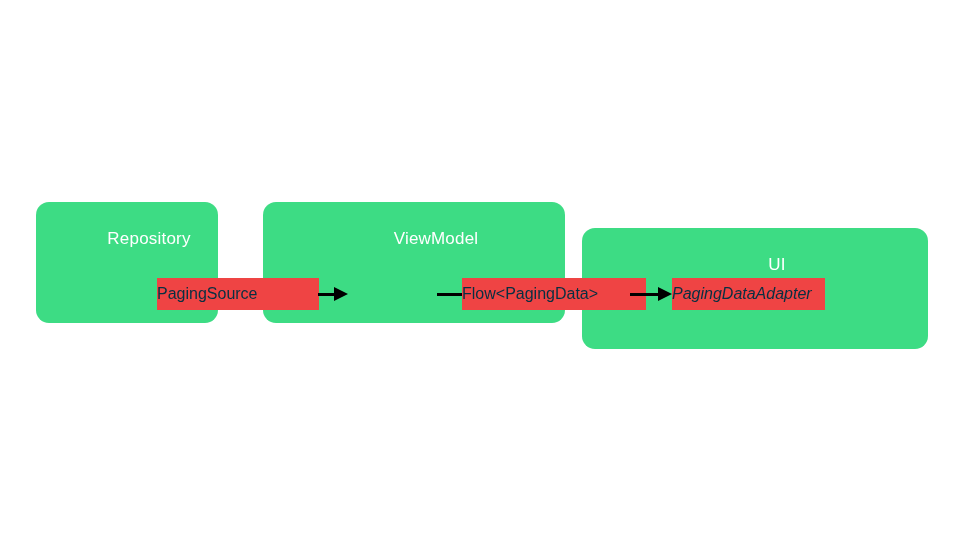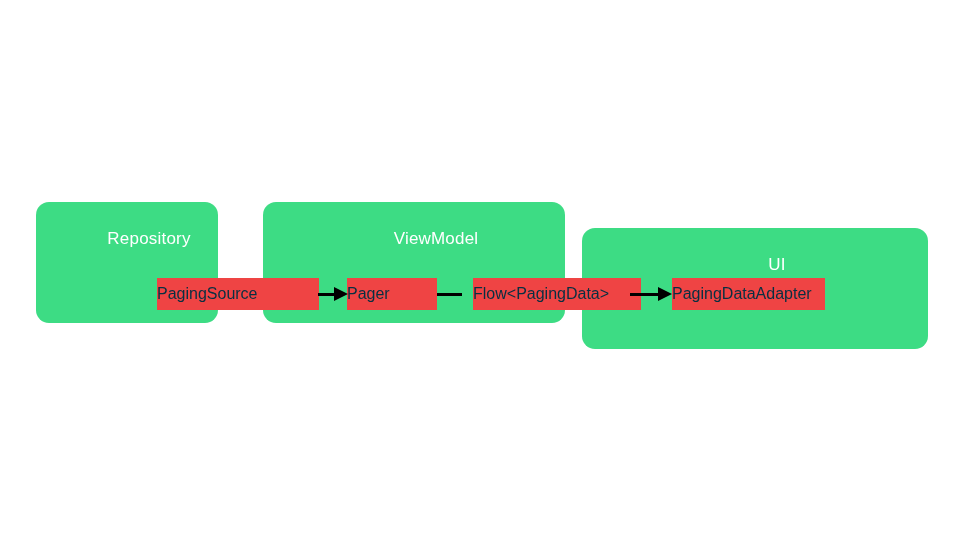--- a/index.html
+++ b/index.html
@@ -47,22 +47,22 @@
     line-height: 32px;
     background: #ef4444;
     color: #073042;
     font-size: 16px;
     text-align: left;
     z-index: 2;
     white-space: nowrap;
   }
   .chip-paging-source       { left: 157px; width: 162px; }
   .chip-pager               { left: 347px; width: 90px;  }
-  .chip-flow-paging-data    { left: 473px; width: 168px; }
-  .chip-paging-data-adapter { left: 672px; width: 153px; }
+  .chip-flow-paging-data    { left: 462px; width: 184px; }
+  .chip-paging-data-adapter { left: 672px; width: 153px; font-style: italic; }
   
   .shaft {
     position: absolute;
     top: 293px;
     height: 3px;
     background: #000000;
     z-index: 3;
   }
   .shaft-1 { left: 318px; width: 18px; }
   .shaft-2 { left: 437px; width: 25px; }
@@ -92,21 +92,20 @@
   <div class="layer layer-viewmodel">
     <div class="layer-title">ViewModel</div>
   </div>
 
   <div class="layer layer-ui">
     <div class="layer-title">UI</div>
   </div>
 
   <div class="chip chip-paging-source">PagingSource</div>
 
-  <div class="chip chip-pager">Pager</div>
 
   <div class="chip chip-flow-paging-data">Flow&lt;PagingData&gt;</div>
 
   <div class="chip chip-paging-data-adapter">PagingDataAdapter</div>
 
   <div class="shaft shaft-1"></div>
   <div class="head head-1"></div>
 
   <div class="shaft shaft-2"></div>
 

